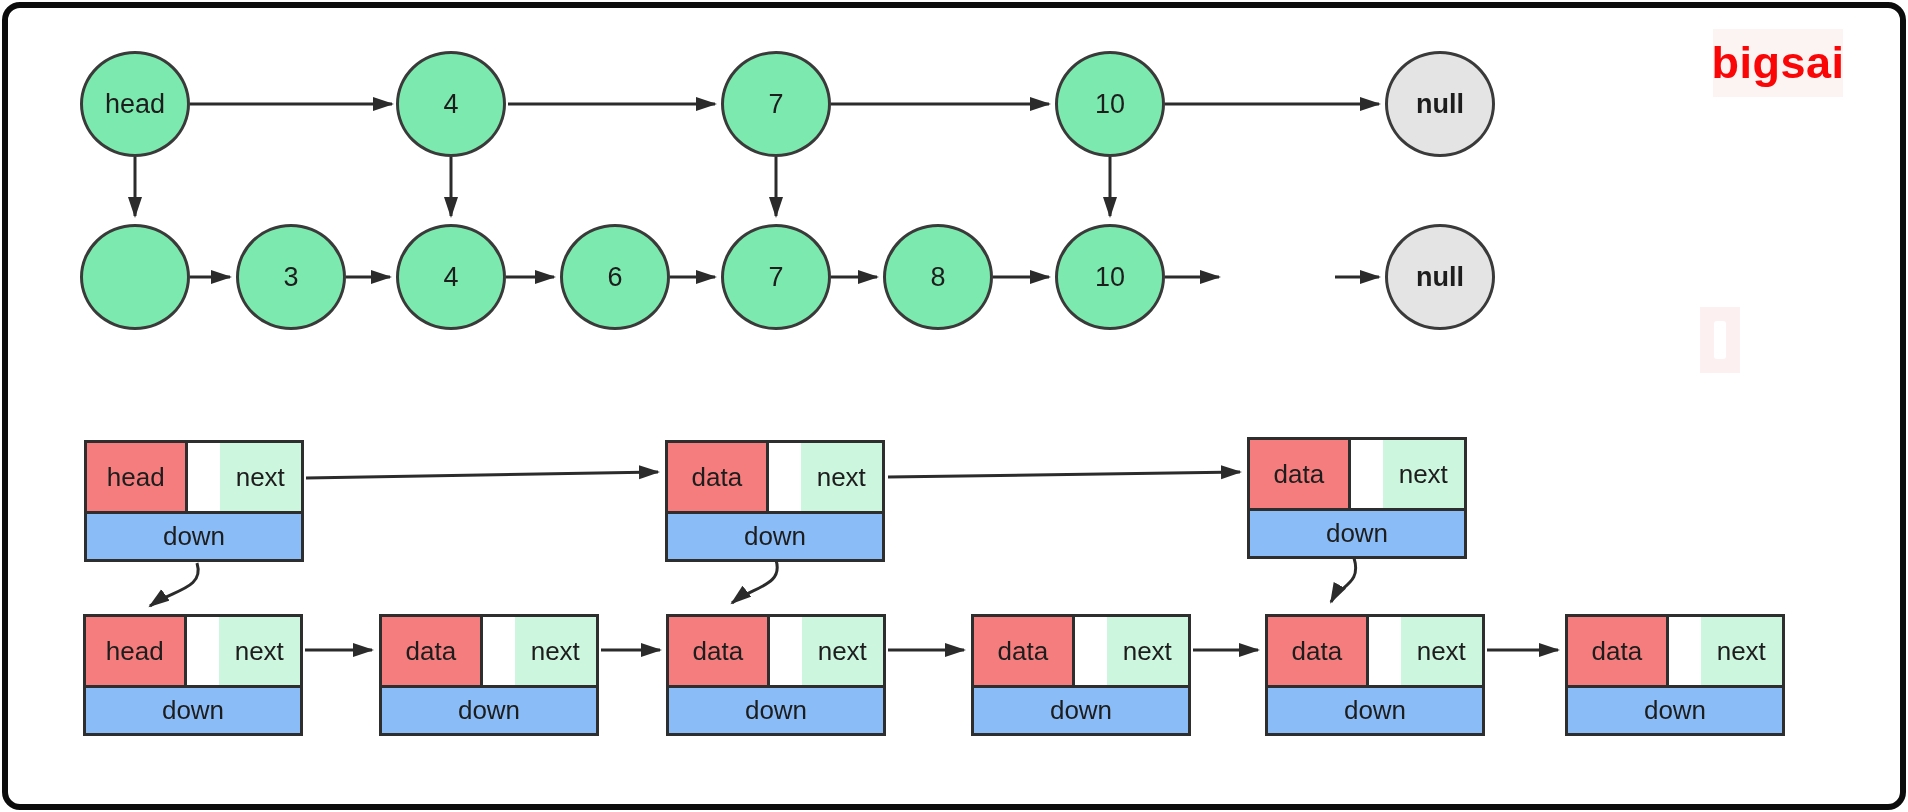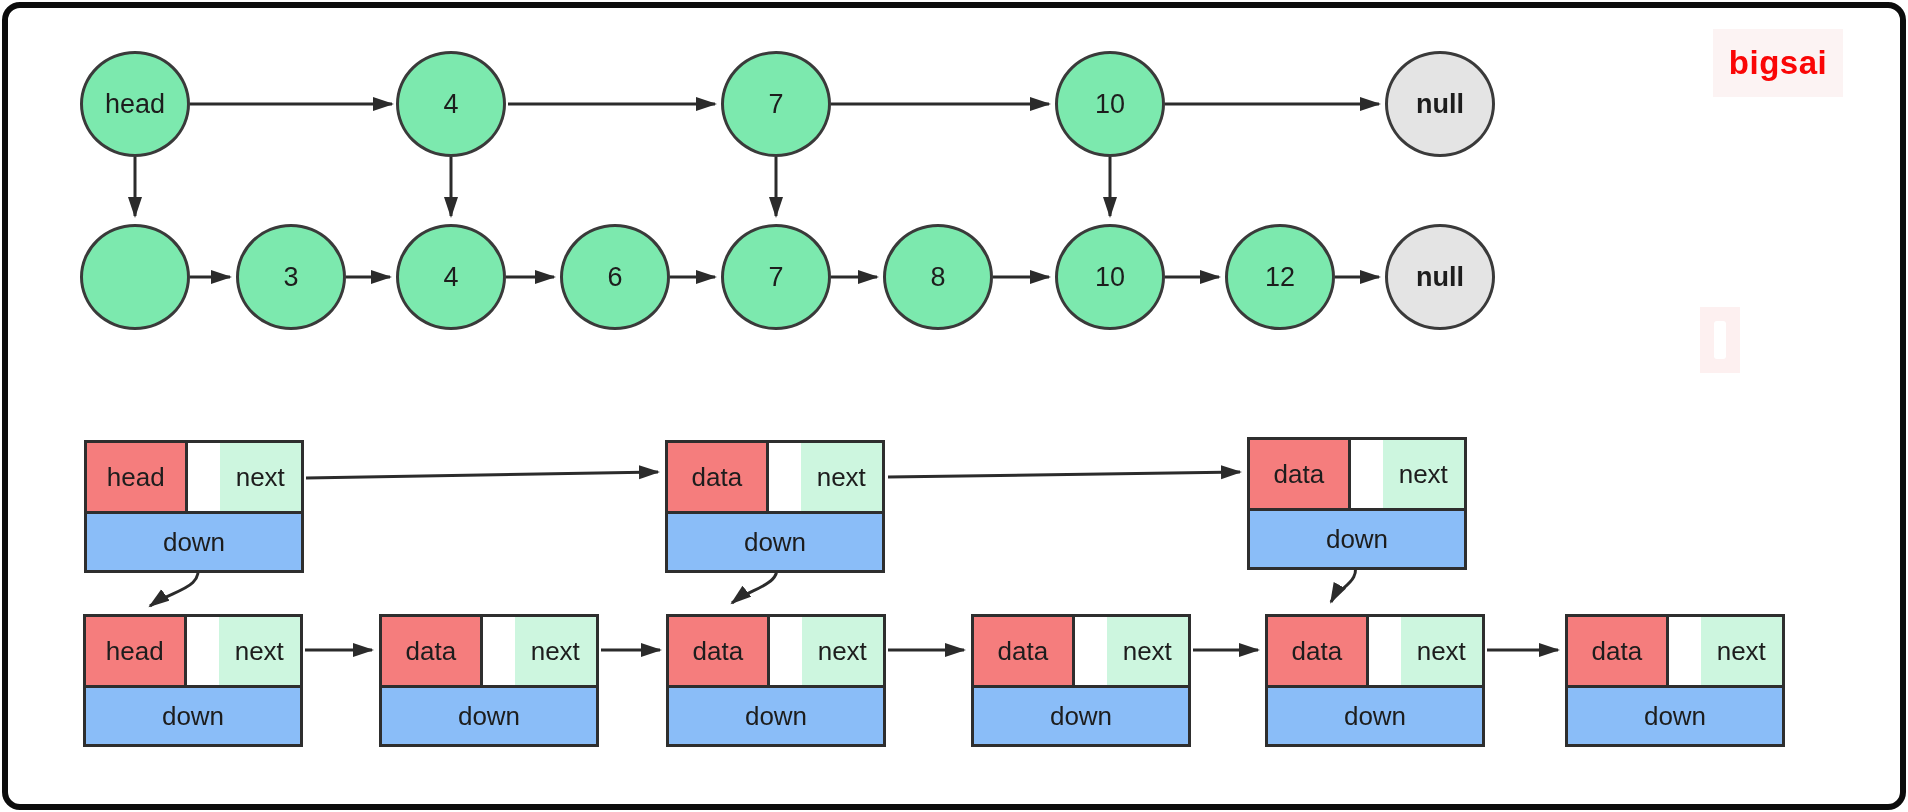--- a/index.html
+++ b/index.html
@@ -18,27 +18,27 @@
   }
   .cnode.green{background:var(--green,#7ce9ae);}
   .cnode.gray{background:var(--gray,#e4e4e4);font-weight:bold;}
 
   
   .snode{position:absolute;width:220px;border:3px solid var(--line,#2e2e2e);background:#fff;box-sizing:border-box;}
   .snode-top{display:flex;height:68px;border-bottom:3px solid var(--line,#2e2e2e);}
   .cell{display:flex;align-items:center;justify-content:center;font-size:26px;box-sizing:border-box;}
   .cell.value{width:47%;background:var(--red,#f57d7d);border-right:3px solid var(--line,#2e2e2e);}
   .cell.pointer{flex:1;background:var(--mint,#cdf6df);margin-left:32px;}
-  .cell.down{height:56px;background:var(--blue,#8abdf8);}
+  .cell.down{height:45px;background:var(--blue,#8abdf8);}
 
   
   .brand{
     position:absolute;left:1713px;top:29px;width:130px;height:68px;background:#fcf3f3;
     display:flex;align-items:center;justify-content:center;
-    font-size:33px;font-weight:600;color:var(--brand,#fa0606);letter-spacing:0.5px;
+    font-size:45px;font-weight:600;color:var(--brand,#fa0606);letter-spacing:0.5px;
   }
   
   .wm-faint{position:absolute;left:1700px;top:307px;width:40px;height:66px;background:#fdf0f0;}
   .wm-faint-bar{position:absolute;left:14px;top:14px;width:12px;height:38px;background:#ffffff;border-radius:3px;}
 </style>
 </head>
 <body>
 
 <div class="canvas">
 
@@ -90,21 +90,20 @@
   <div class="cnode green" style="left:1055px;top:51px">10</div>
   <div class="cnode gray" style="left:1385px;top:51px">null</div>
 
   <div class="cnode green" style="left:80px;top:224px"></div>
   <div class="cnode green" style="left:236px;top:224px">3</div>
   <div class="cnode green" style="left:396px;top:224px">4</div>
   <div class="cnode green" style="left:560px;top:224px">6</div>
   <div class="cnode green" style="left:721px;top:224px">7</div>
   <div class="cnode green" style="left:883px;top:224px">8</div>
   <div class="cnode green" style="left:1055px;top:224px">10</div>
-  <div class="cnode green" style="left:1225px;top:224px">12</div>
   <div class="cnode gray" style="left:1385px;top:224px">null</div>
 
   <div class="snode" style="left:84px;top:440px">
     <div class="snode-top">
       <div class="cell value">head</div>
       <div class="cell pointer">next</div>
     </div>
     <div class="cell down">down</div>
   </div>
   <div class="snode" style="left:665px;top:440px">

